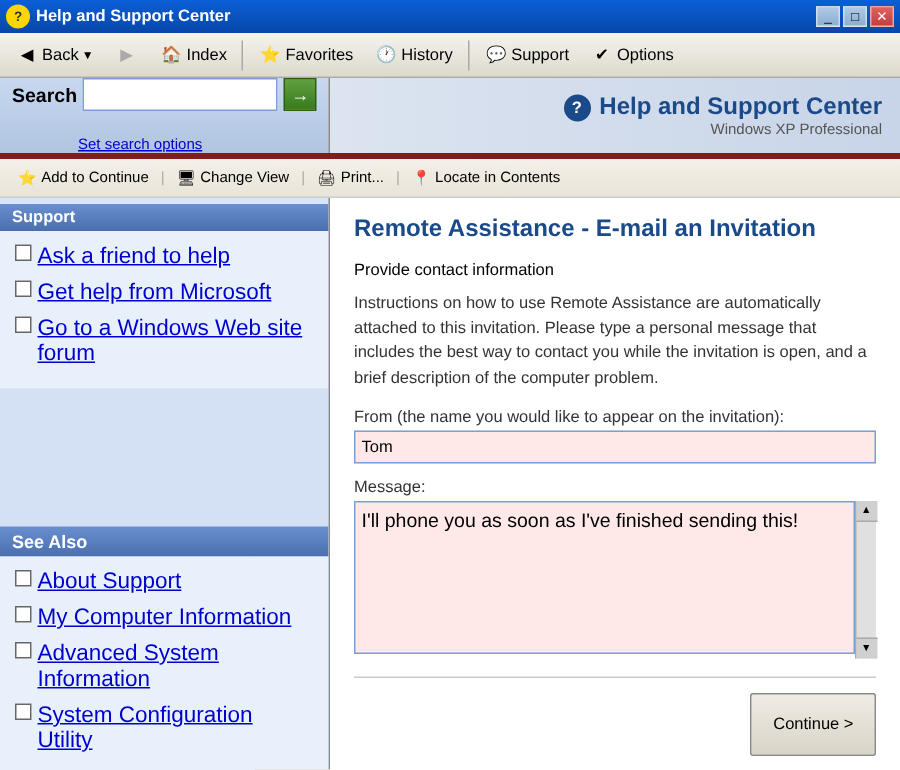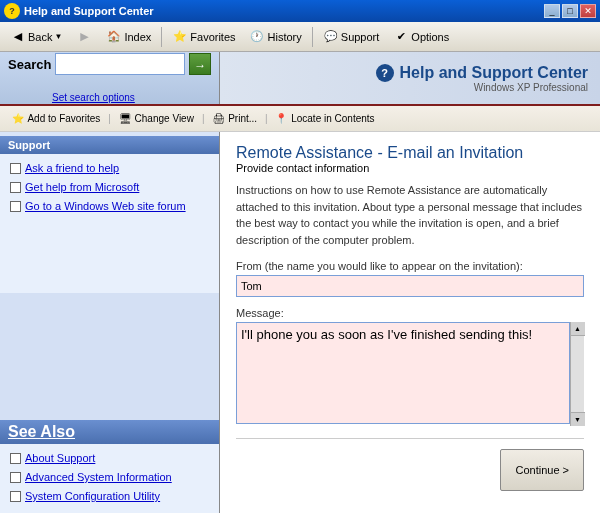--- a/index.html
+++ b/index.html
@@ -130,21 +130,21 @@
     .header-sub-title {
       font-size: 10px;
       color: #555;
       text-align: right;
     }
 
     
     .top-row {
       display: flex;
       height: 54px;
-      border-bottom: 2px solid #7f1d1d;
+      border-bottom: 4px solid #7f1d1d;
     }
     .top-left {
       width: 220px;
       background: linear-gradient(to bottom, #c8d8f0, #b0c4e0);
       display: flex;
       flex-direction: column;
       justify-content: center;
       padding: 4px 8px;
       border-right: 1px solid #888;
     }
@@ -233,55 +233,54 @@
       flex-shrink: 0;
       margin-top: 1px;
       display: flex;
       align-items: center;
       justify-content: center;
       font-size: 8px;
     }
     .sidebar-link {
       color: #0000cc;
       text-decoration: underline;
-      font-size: 11px;
+      font-size: 15px;
       cursor: pointer;
     }
     .sidebar-spacer {
       flex: 1;
       background: #d4e0f4;
     }
     .sidebar-bottom {
       background: #d4e0f4;
     }
     .sidebar-section-2 {
       background: linear-gradient(to bottom, #6a8fd0, #4a6faf);
       color: white;
-      font-size: 16px;
+      font-size: 12px;
       font-weight: bold;
       padding: 3px 8px;
-      text-decoration: underline;
     }
     .sidebar-items-2 {
       background: #e8f0fc;
       padding: 6px 6px;
     }
 
     
     .main-content {
       flex: 1;
       background: white;
       padding: 12px 16px;
       overflow-y: auto;
     }
     .page-title {
       font-size: 16px;
       color: #1a4a8a;
-      font-weight: normal;
-      margin-bottom: 0;
+      font-weight: bold;
+      margin-bottom: 12px;
     }
     .section-subtitle {
       font-size: 11px;
       font-weight: normal;
       color: #000;
       margin-bottom: 8px;
     }
     .description-text {
       font-size: 11px;
       color: #333;
@@ -453,21 +452,21 @@
       <div class="question-circle">?</div>
       <span class="header-main-title">Help and Support Center</span>
     </div>
     <div class="header-sub-title">Windows XP Professional</div>
   </div>
 </div>
 
 <div class="action-bar">
   <button class="action-btn">
     <span>⭐</span>
-    <span>Add to Favorites</span>
+    <span>Add to Continue</span>
   </button>
   <span class="action-sep">|</span>
   <button class="action-btn">
     <span>🖥</span>
     <span>Change View</span>
   </button>
   <span class="action-sep">|</span>
   <button class="action-btn">
     <span>🖨</span>
     <span>Print...</span>
@@ -500,34 +499,38 @@
     <div class="sidebar-spacer"></div>
     <div class="sidebar-bottom">
       <div class="sidebar-section-2">See Also</div>
       <div class="sidebar-items-2">
         <div class="sidebar-item">
           <div class="sidebar-checkbox"></div>
           <span class="sidebar-link">About Support</span>
         </div>
         <div class="sidebar-item">
           <div class="sidebar-checkbox"></div>
+          <span class="sidebar-link">My Computer Information</span>
+        </div>
+        <div class="sidebar-item">
+          <div class="sidebar-checkbox"></div>
           <span class="sidebar-link">Advanced System Information</span>
         </div>
         <div class="sidebar-item">
           <div class="sidebar-checkbox"></div>
           <span class="sidebar-link">System Configuration Utility</span>
         </div>
       </div>
     </div>
   </div>
 
   <div class="main-content">
     <div class="page-title">Remote Assistance - E-mail an Invitation</div>
     <div class="section-subtitle">Provide contact information</div>
-    <div class="description-text">Instructions on how to use Remote Assistance are automatically attached to this invitation. About type a personal message that includes the best way to contact you while the invitation is open, and a brief description of the computer problem.</div>
+    <div class="description-text">Instructions on how to use Remote Assistance are automatically attached to this invitation. Please type a personal message that includes the best way to contact you while the invitation is open, and a brief description of the computer problem.</div>
 
     <div class="form-label">From (the name you would like to appear on the invitation):</div>
     <input class="form-input pink-bg" type="text" value="Tom" style="">
 
     <div class="form-label">Message:</div>
     <div class="form-textarea-wrap">
       <textarea class="form-textarea" style="width: calc(100% - 14px);">I'll phone you as soon as I've finished sending this!</textarea>
       <div class="scrollbar-fake">
         <div class="scrollbar-up">▲</div>
         <div class="scrollbar-down">▼</div>

